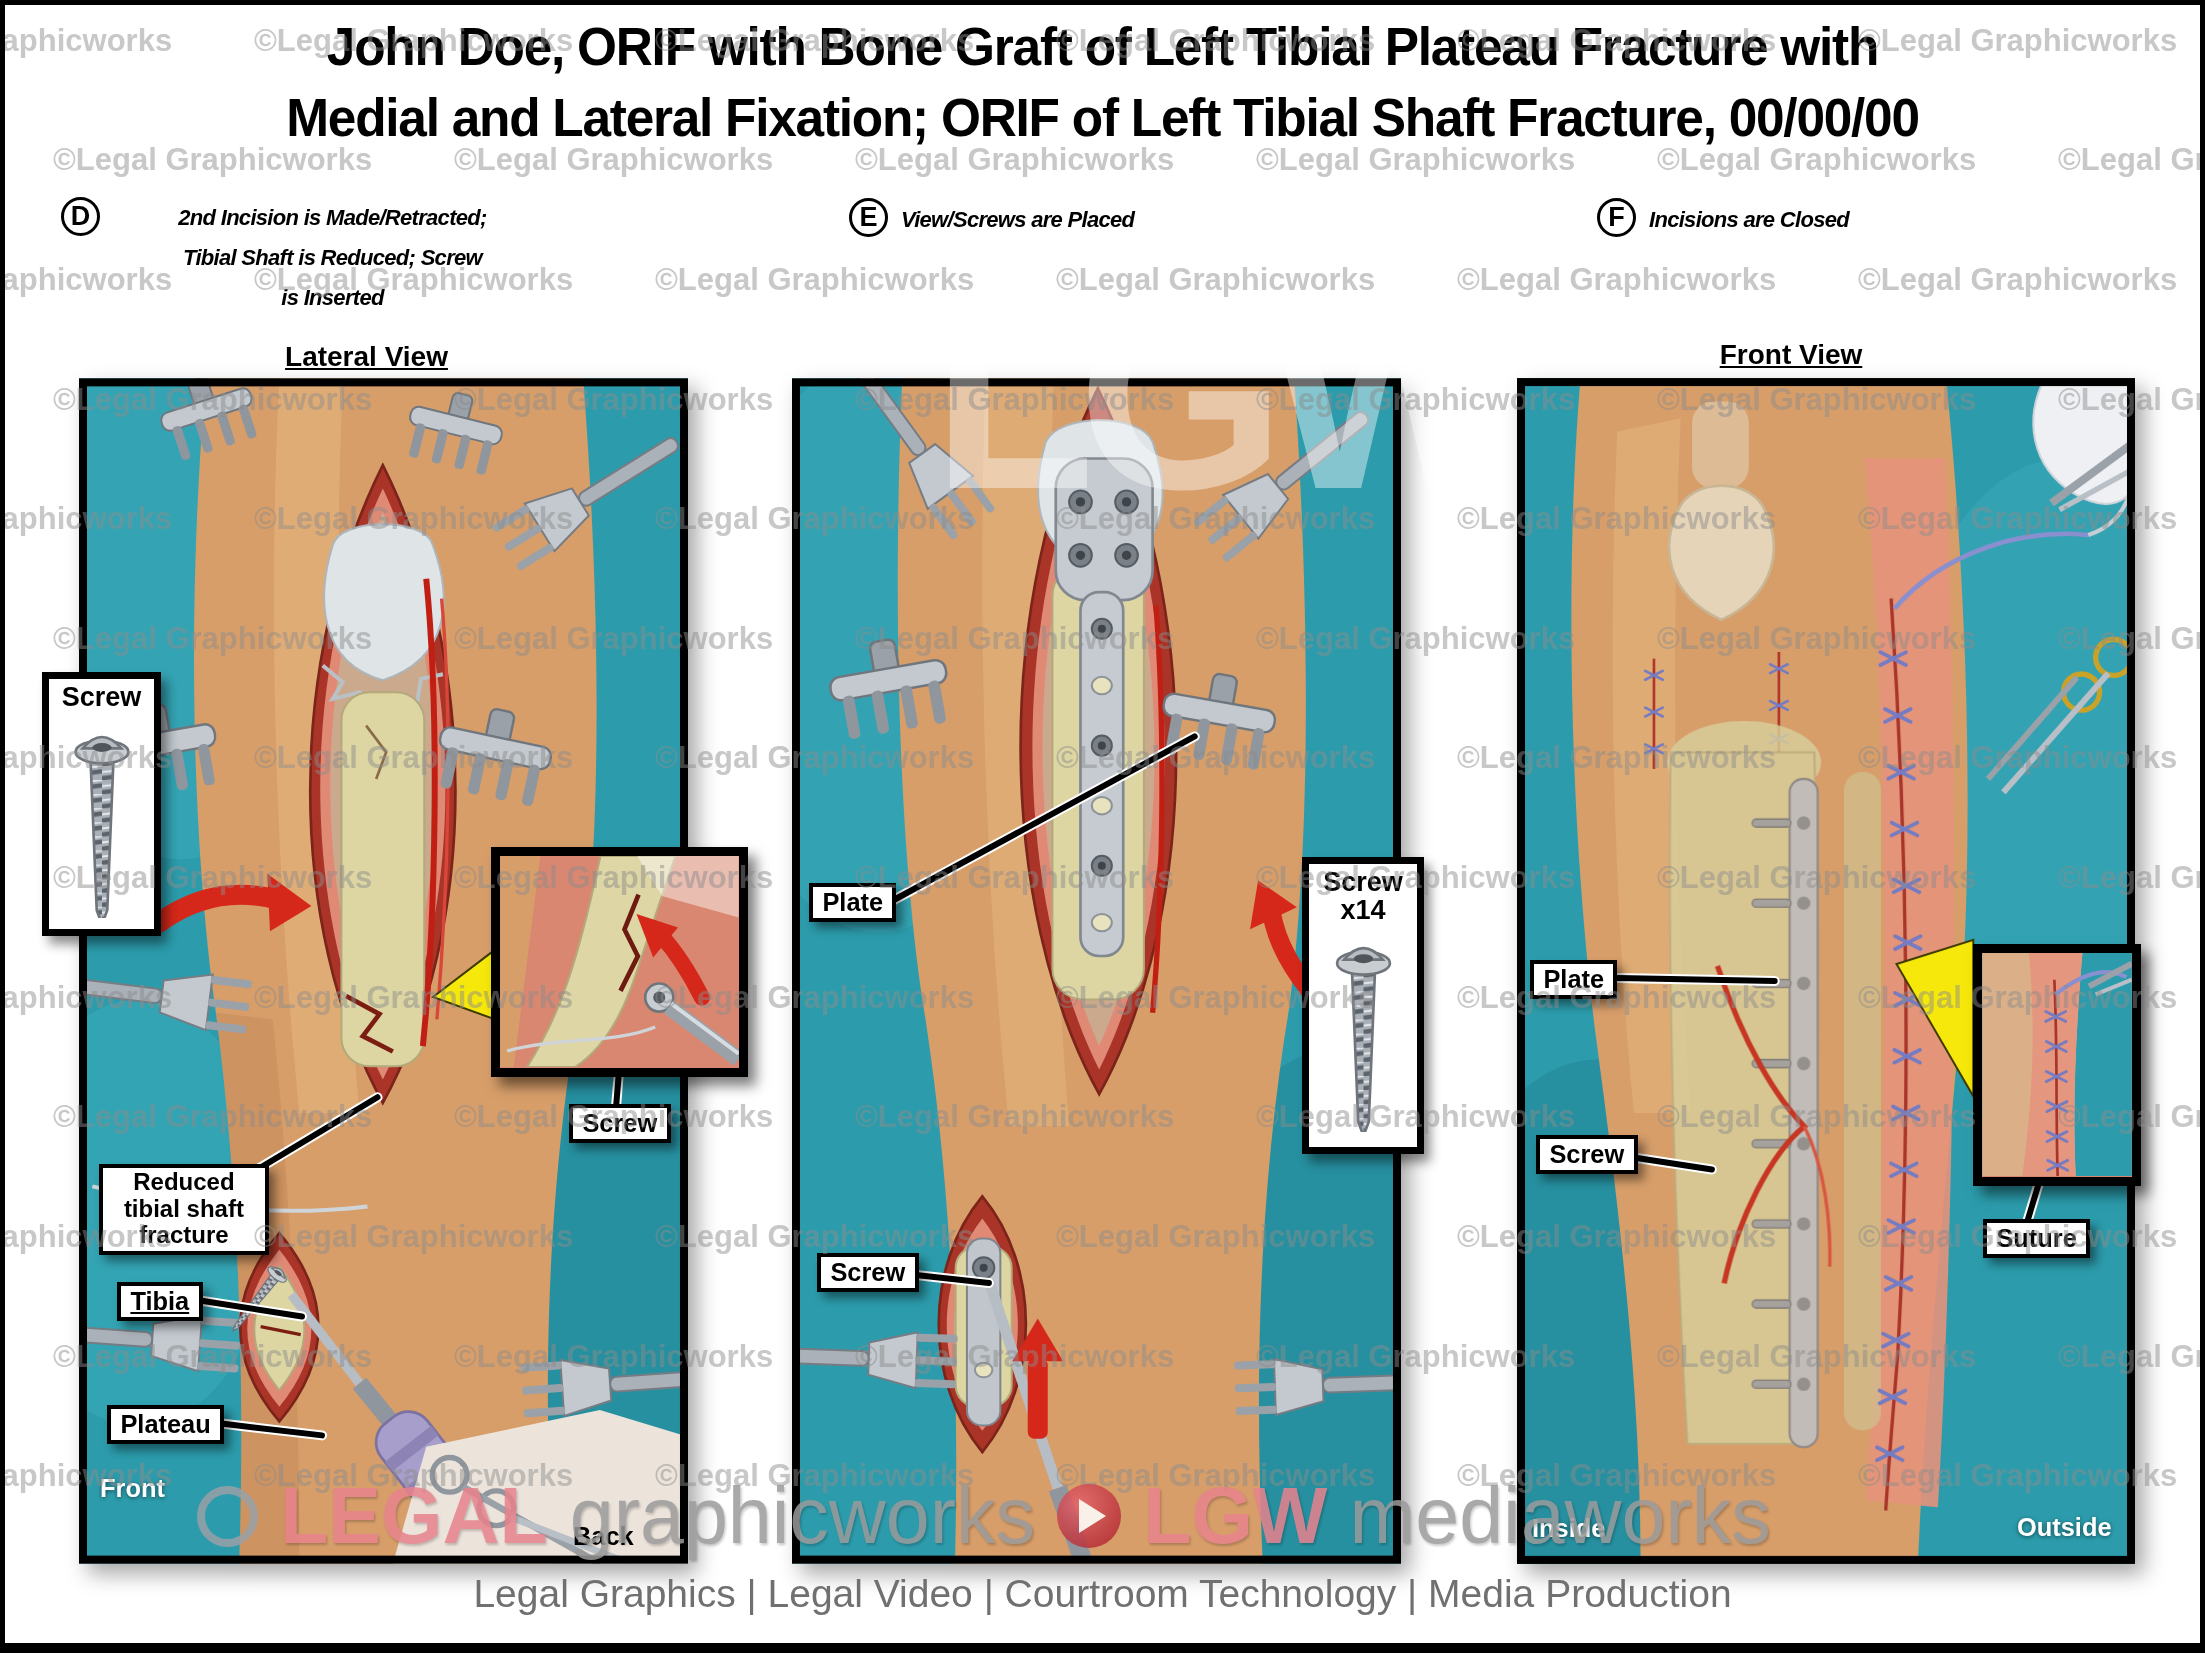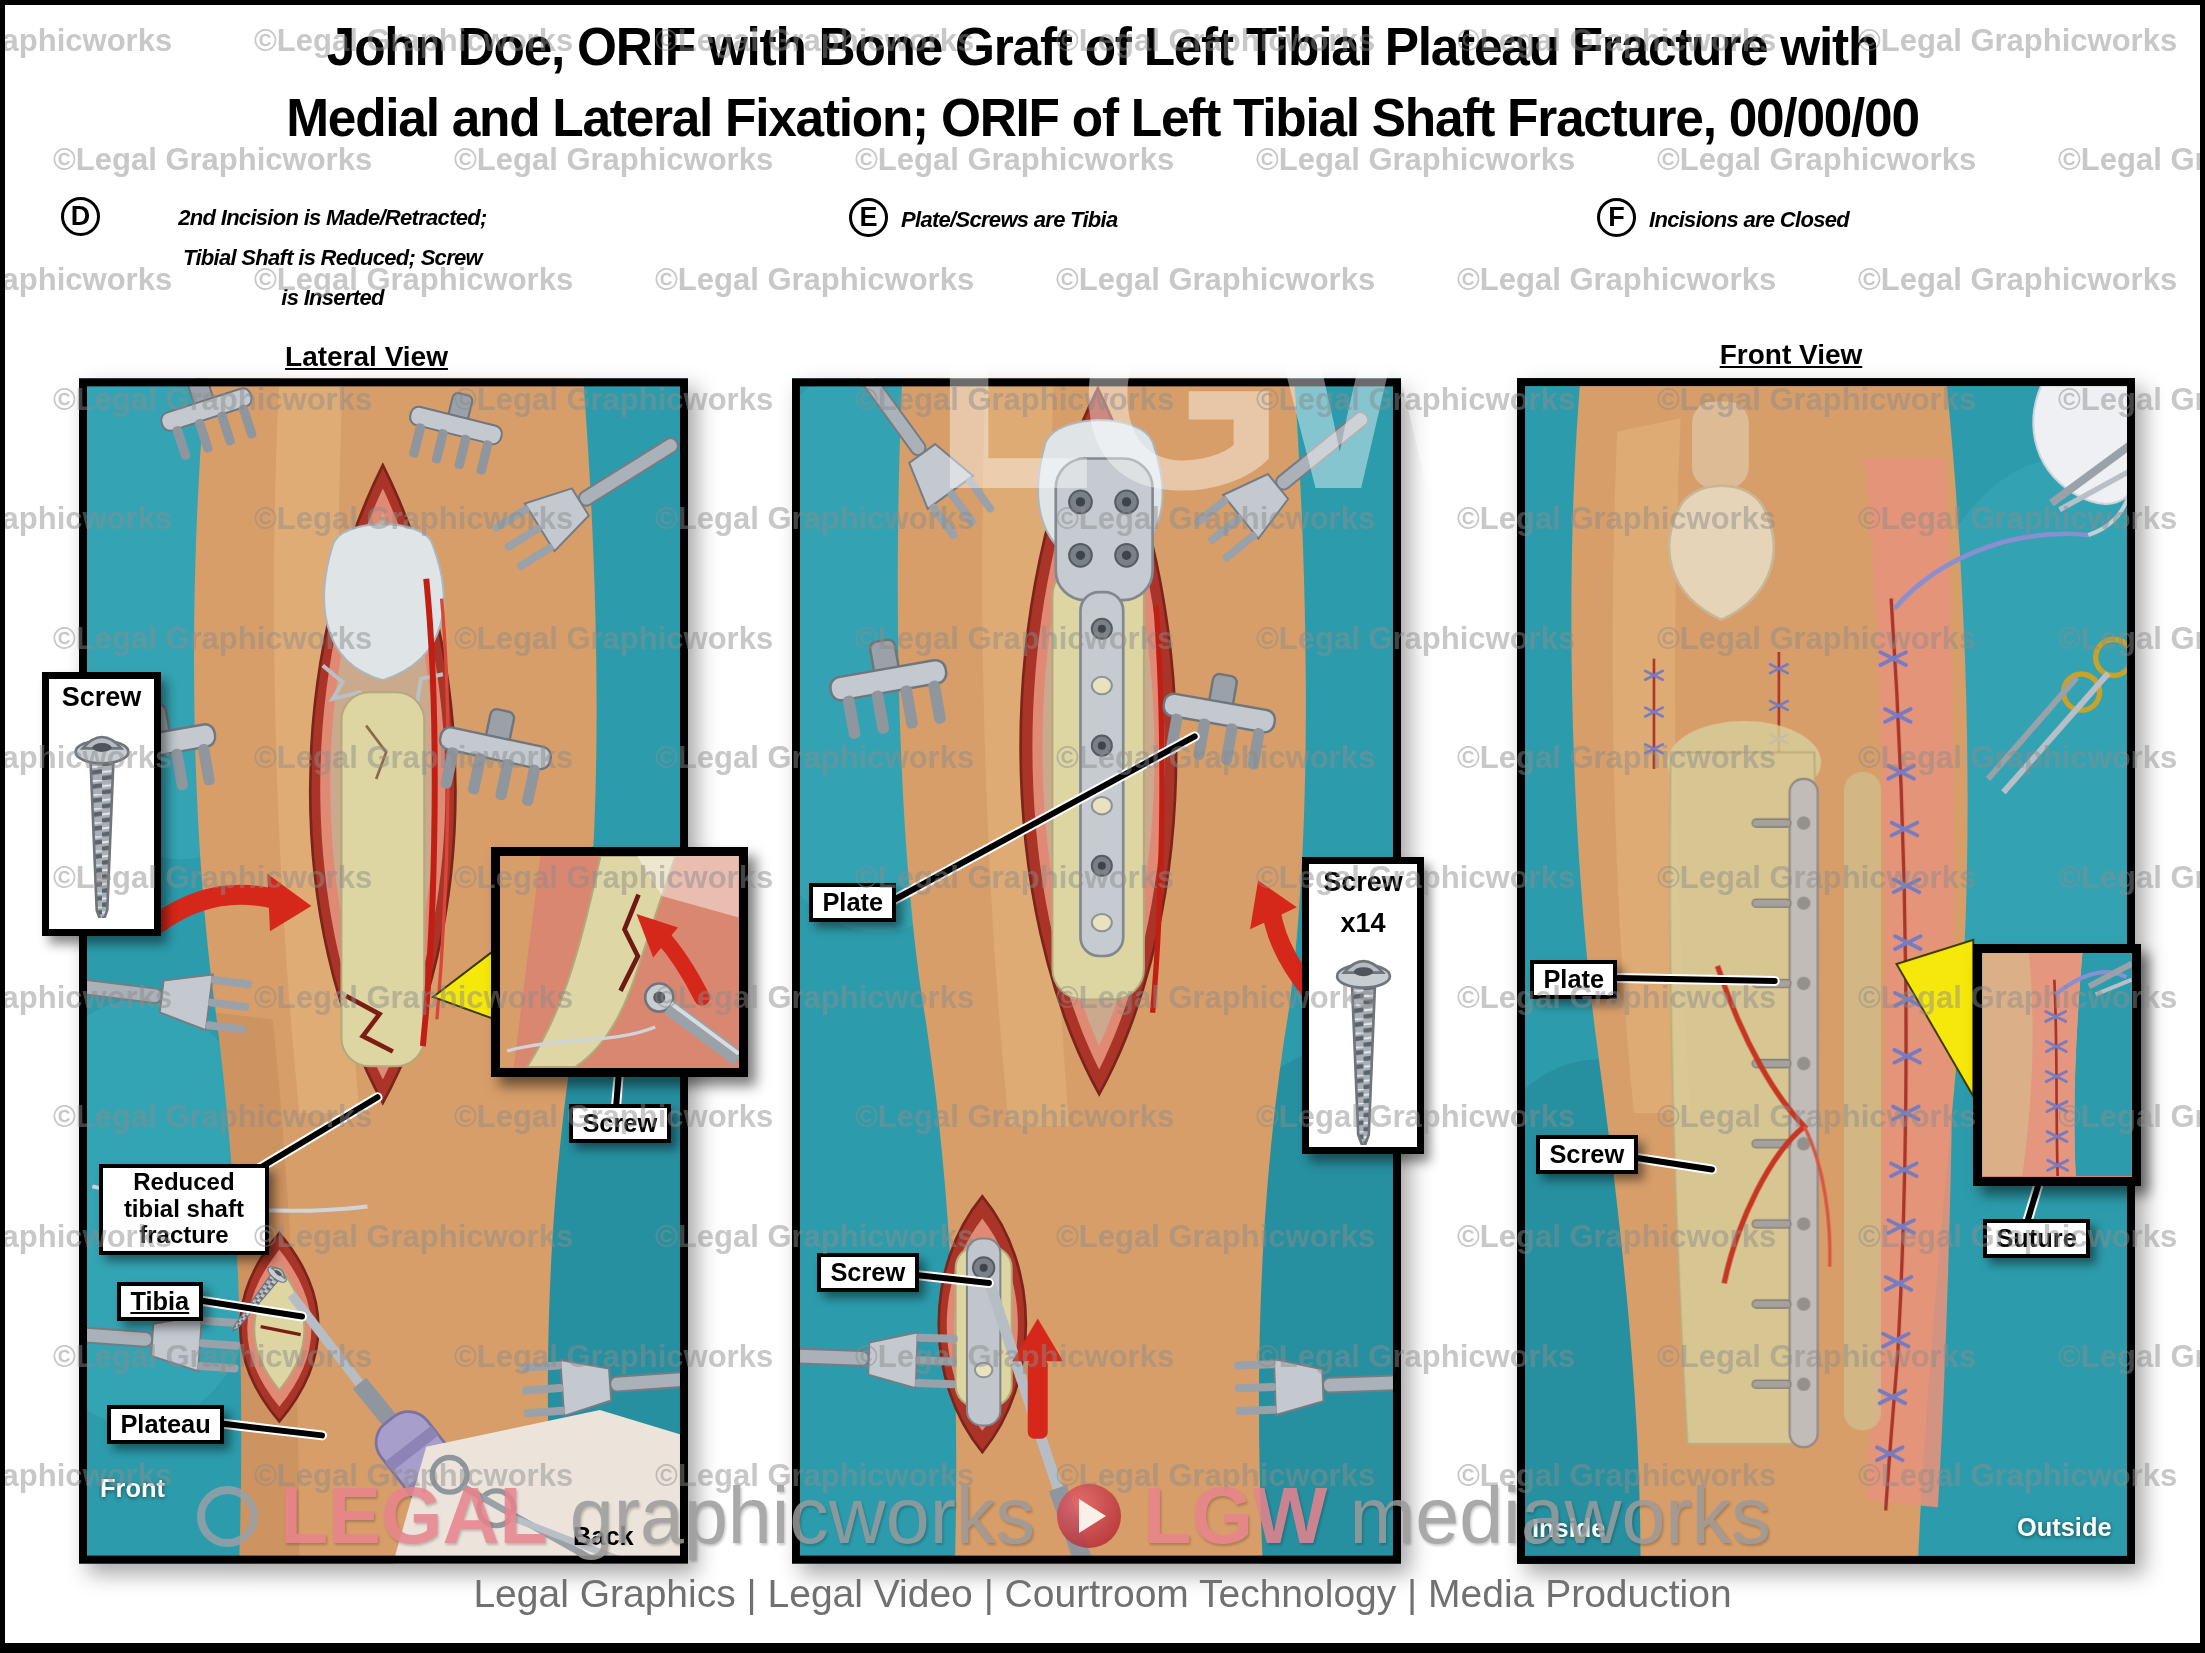--- a/index.html
+++ b/index.html
@@ -98,21 +98,21 @@
     <div>Medial and Lateral Fixation; ORIF of Left Tibial Shaft Fracture, 00/00/00</div>
   </div>
 
   <div class="abs circ" style="left:61px;top:197px;">D</div>
   <div class="abs heading" style="left:112px;top:198px;width:441px;text-align:center;">
     <div>2nd Incision is Made/Retracted;</div>
     <div>Tibial Shaft is Reduced; Screw</div>
     <div>is Inserted</div>
   </div>
   <div class="abs circ" style="left:849px;top:198px;">E</div>
-  <div class="abs heading" style="left:901px;top:200px;white-space:nowrap;">Plate/Screws are Tibia</div>
+  <div class="abs heading" style="left:901px;top:200px;white-space:nowrap;">View/Screws are Placed</div>
   <div class="abs circ" style="left:1597px;top:198px;">F</div>
   <div class="abs heading" style="left:1649px;top:200px;white-space:nowrap;">Incisions are Closed</div>
 
   <div class="abs viewlabel" style="left:1517px;top:339px;width:548px;">Front View</div>
   <div class="abs viewlabel" style="left:79px;top:341px;width:575px;">Lateral View</div>
 
   <div class="abs panel" style="left:79px;top:378px;">
     <svg width="609" height="1186" viewBox="0 0 912 1775">
       <rect width="912" height="1775" fill="#2c9cac"></rect>
       <ellipse cx="150" cy="300" rx="260" ry="420" fill="#3fb0bf" opacity=".45"></ellipse>
@@ -466,21 +466,21 @@
     <div class="blab">Screw</div>
     <svg width="104" height="207" viewBox="0 0 156 310">
       <g transform="translate(78,40) scale(1.32)">
           <use href="#g-screw"></use>
         </g>
     </svg>
   </div>
 
   <div class="abs bigbox" style="left:1302px;top:857px;width:122px;height:297px;">
     <div class="blab">Screw</div>
-    <div class="blab" style="margin-top:13px;">x14</div>
+    <div class="blab" style="margin-top:0;">x14</div>
     <svg width="107" height="207" viewBox="0 0 160 310">
       <g transform="translate(80,36) scale(1.32)">
           <use href="#g-screw"></use>
         </g>
     </svg>
   </div>
 
   <div class="abs callout center" style="left:99px;top:1164px;width:143px;white-space:normal;font-size:24px;">
     <div>Reduced</div>
     <div>tibial shaft</div>

